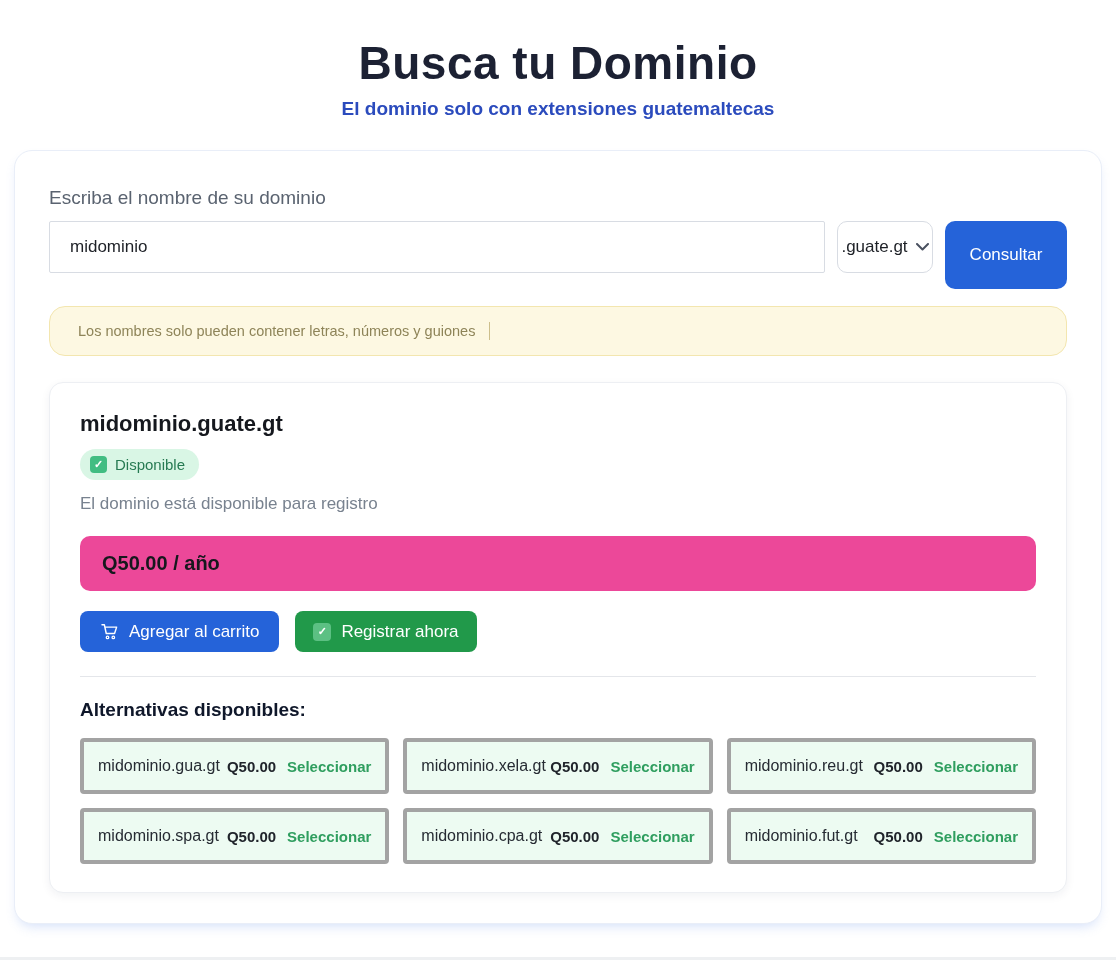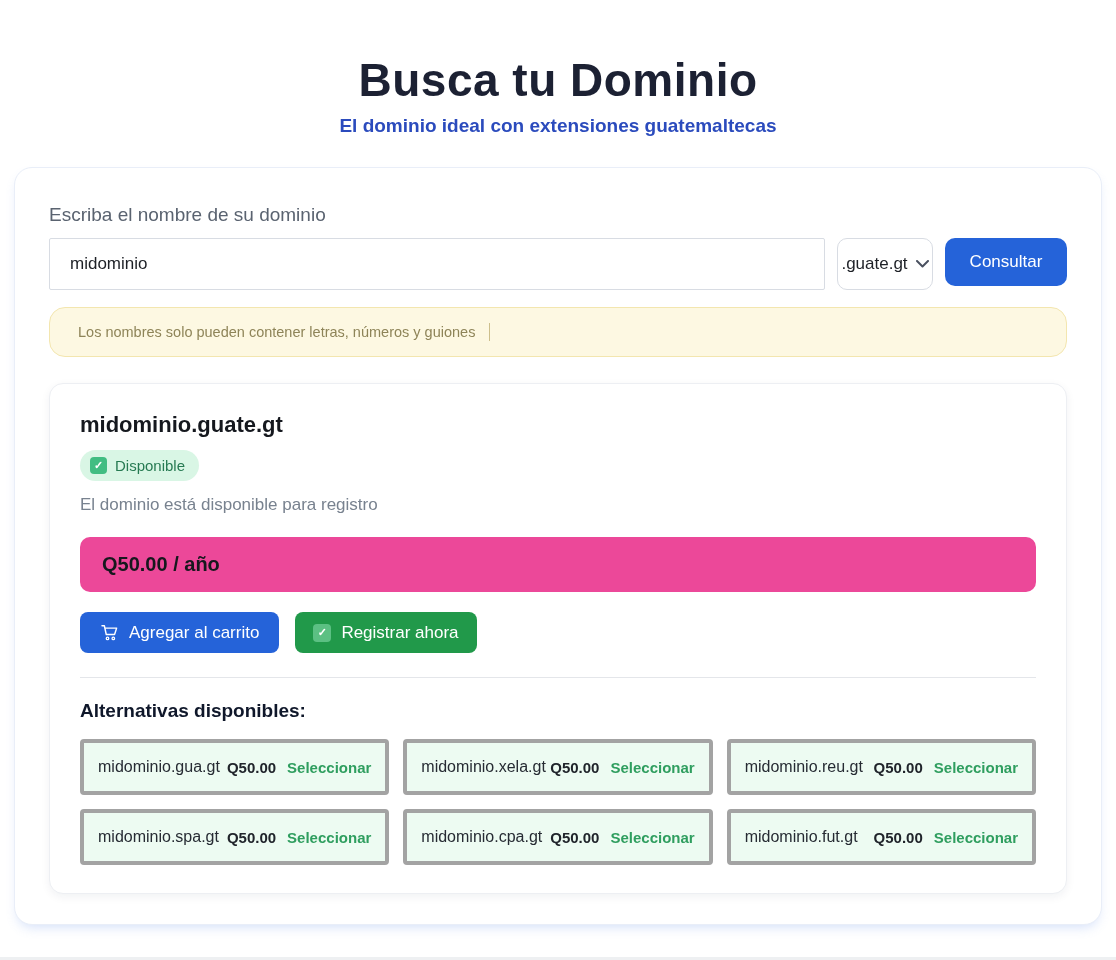--- a/index.html
+++ b/index.html
@@ -1,39 +1,39 @@
 <!DOCTYPE html>
 <html><head>
 <meta charset="utf-8">
 <style>
   * { margin:0; padding:0; box-sizing:border-box; }
   html,body { width:1116px; height:960px; background:#ffffff; overflow:hidden;
               font-family:"Liberation Sans", sans-serif; }
   .page { width:1116px; height:960px; position:relative; background:#fff; }
 
   
-  .hero { text-align:center; padding-top:53px; }
+  .hero { text-align:center; padding-top:36px; }
   .hero h1 { font-size:46px; font-weight:800; color:#1c2133; letter-spacing:0.5px; }
   .hero .subtitle { margin-top:8px; font-size:19px; font-weight:700; color:#2b4bbd; }
 
   
   .panel { margin:30px 14px 0 14px; background:#fff; border:1px solid #e9eef8;
            border-radius:18px; padding:36px 34px 30px 34px;
            box-shadow:0 6px 12px -4px rgba(110,150,235,0.30); }
 
   .search-label { display:block; font-size:19px; color:#5a6370; margin-bottom:12px; }
 
   .search-row { display:flex; gap:12px; align-items:stretch; }
   .domain-input { flex:1; height:52px; border:1px solid #d8dce3; border-radius:2px;
                   padding:0 20px; font-size:17px; color:#1d2026; outline:none;
                   font-family:"Liberation Sans", sans-serif; }
   .ext-select { width:96px; height:52px; border:1px solid #d8dce3; border-radius:10px;
                 display:flex; align-items:center; justify-content:center; gap:8px;
                 font-size:17px; color:#1d2026; background:#fff; cursor:pointer; }
-  .btn-consult { width:122px; height:48px; background:#2563d9; color:#fff; border:none;
+  .btn-consult { width:122px; height:68px; background:#2563d9; color:#fff; border:none;
                  border-radius:10px; font-size:17px; cursor:pointer;
                  font-family:"Liberation Sans", sans-serif; }
 
   .notice { margin-top:17px; background:#fdf8e2; border:1px solid #f3e6af; border-radius:16px;
             padding:15px 28px; font-size:14.5px; color:#8e8458; display:flex; align-items:center; gap:14px; }
   .notice .sep { width:1px; height:18px; background:#cdbf8c; display:inline-block; }
 
   
   .result-card { margin-top:26px; background:#fff; border:1px solid #edeff3; border-radius:14px;
                  padding:28px 30px 28px 30px; box-shadow:0 3px 10px rgba(20,30,60,0.06); }
@@ -71,21 +71,21 @@
 
   .bottom-strip { position:absolute; left:0; right:0; bottom:0; height:3px; background:#eef0f2; }
 </style>
 </head>
 <body>
 
 <div class="page">
 
   <div class="hero">
     <h1>Busca tu Dominio</h1>
-    <div class="subtitle">El dominio ideal con extensiones guatemaltecas</div>
+    <div class="subtitle">El dominio solo con extensiones guatemaltecas</div>
   </div>
 
   <div class="panel">
 
     <label class="search-label">Escriba el nombre de su dominio</label>
 
     <div class="search-row">
       <input class="domain-input" type="text" value="midominio" style="">
       <div class="ext-select">
         <span>.guate.gt</span>

